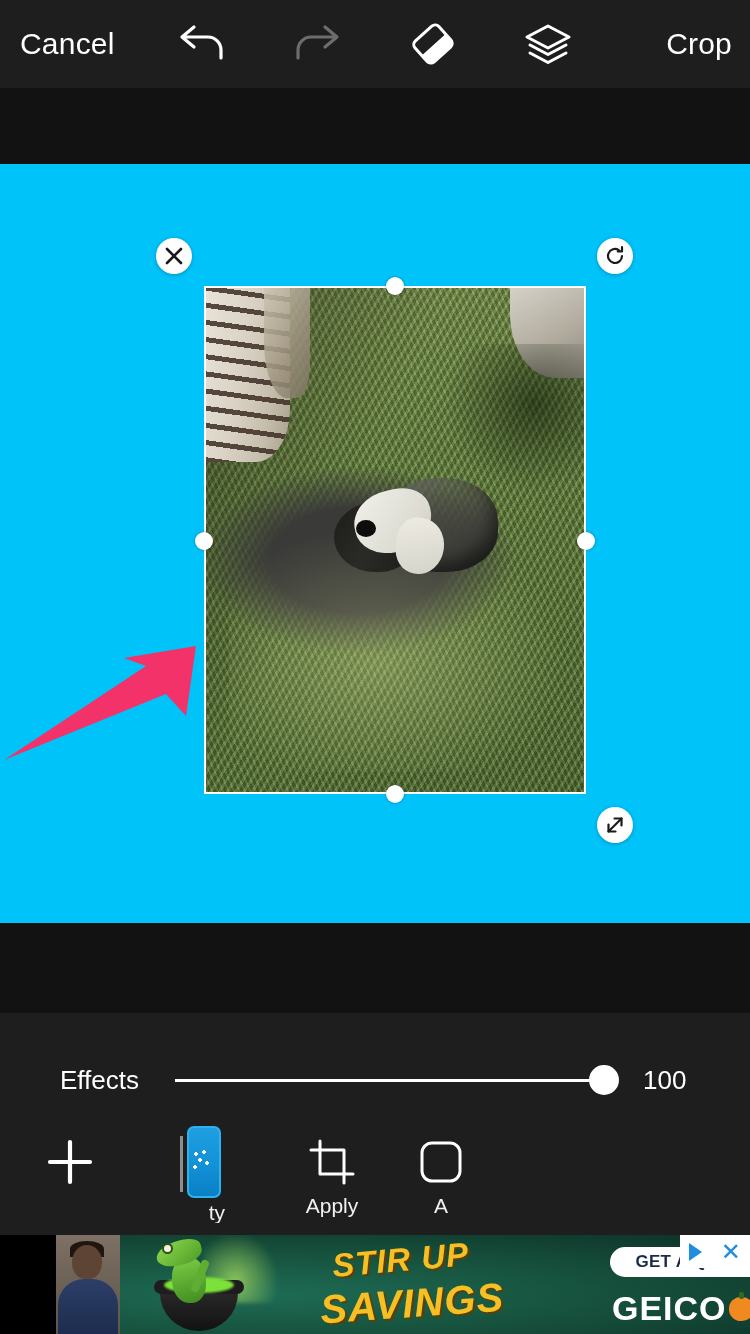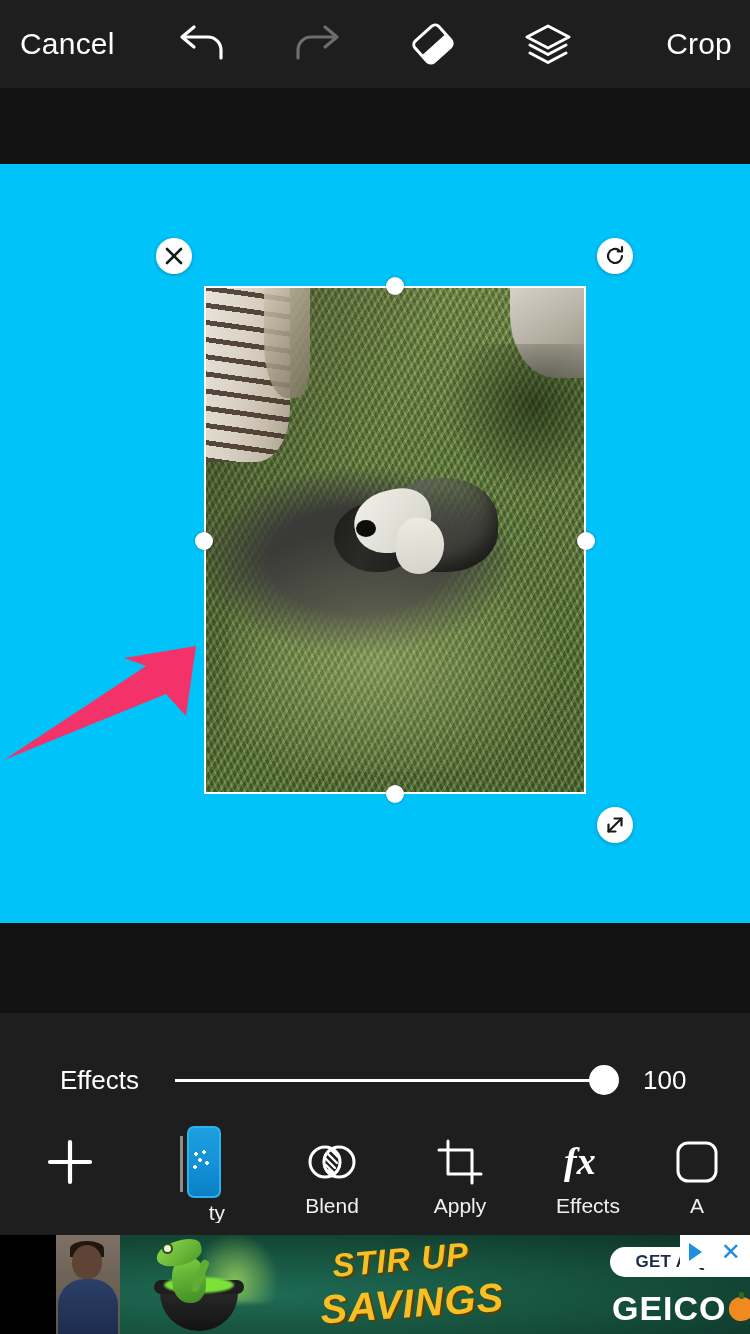--- a/index.html
+++ b/index.html
@@ -394,51 +394,32 @@
 
       <div class="tool">
         <div class="glyph">
           <div class="opacity-thumb-icon"></div>
         </div>
         <div class="label-clip">
           <span class="tlabel">ty</span>
         </div>
       </div>
 
-      <div class="tool">
-        <div class="glyph">
-          <svg width="56" height="56" viewBox="0 0 56 56" fill="none">
-            <circle cx="21" cy="28" r="15" stroke="#ffffff" stroke-width="3"></circle>
-            <circle cx="35" cy="28" r="15" stroke="#ffffff" stroke-width="3"></circle>
-            <path d="M28 14.6 a15 15 0 0 0 0 26.8 a15 15 0 0 0 0 -26.8z" fill="none" stroke="#ffffff" stroke-width="2"></path>
-            <path d="M23 19 L33 29 M21 24 L31 34 M22 31 L30 39 M25 36 L29 40 M26 15 L35 24" stroke="#ffffff" stroke-width="2.4" stroke-linecap="round"></path>
-          </svg>
-        </div>
-        <span class="tlabel">Blend</span>
-      </div>
 
       <div class="tool">
         <div class="glyph">
           <svg width="54" height="54" viewBox="0 0 54 54" fill="none">
             <path d="M15 6 V39 H48" stroke="#ffffff" stroke-width="3" stroke-linecap="round" stroke-linejoin="round"></path>
             <path d="M6 15 H39 V48" stroke="#ffffff" stroke-width="3" stroke-linecap="round" stroke-linejoin="round"></path>
           </svg>
         </div>
         <span class="tlabel">Apply</span>
       </div>
 
 
-      <div class="tool">
-        <div class="glyph">
-          <svg width="58" height="52" viewBox="0 0 58 52">
-            <text x="5" y="38" font-family="'Liberation Serif', serif" font-size="38" font-style="italic" font-weight="bold" fill="#ffffff">fx</text>
-          </svg>
-        </div>
-        <span class="tlabel">Effects</span>
-      </div>
 
       <div class="tool last">
         <div class="glyph">
           <svg width="54" height="54" viewBox="0 0 54 54" fill="none">
             <rect x="8" y="8" width="38" height="38" rx="10" stroke="#ffffff" stroke-width="3"></rect>
           </svg>
         </div>
         <span class="tlabel">A</span>
       </div>
 

